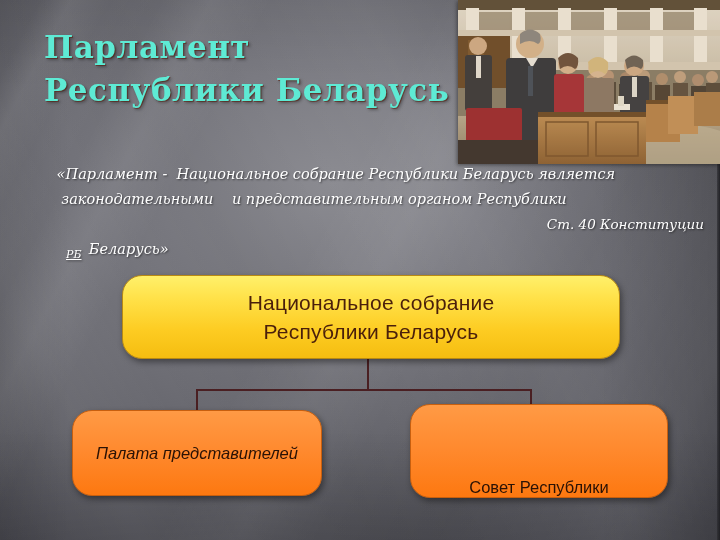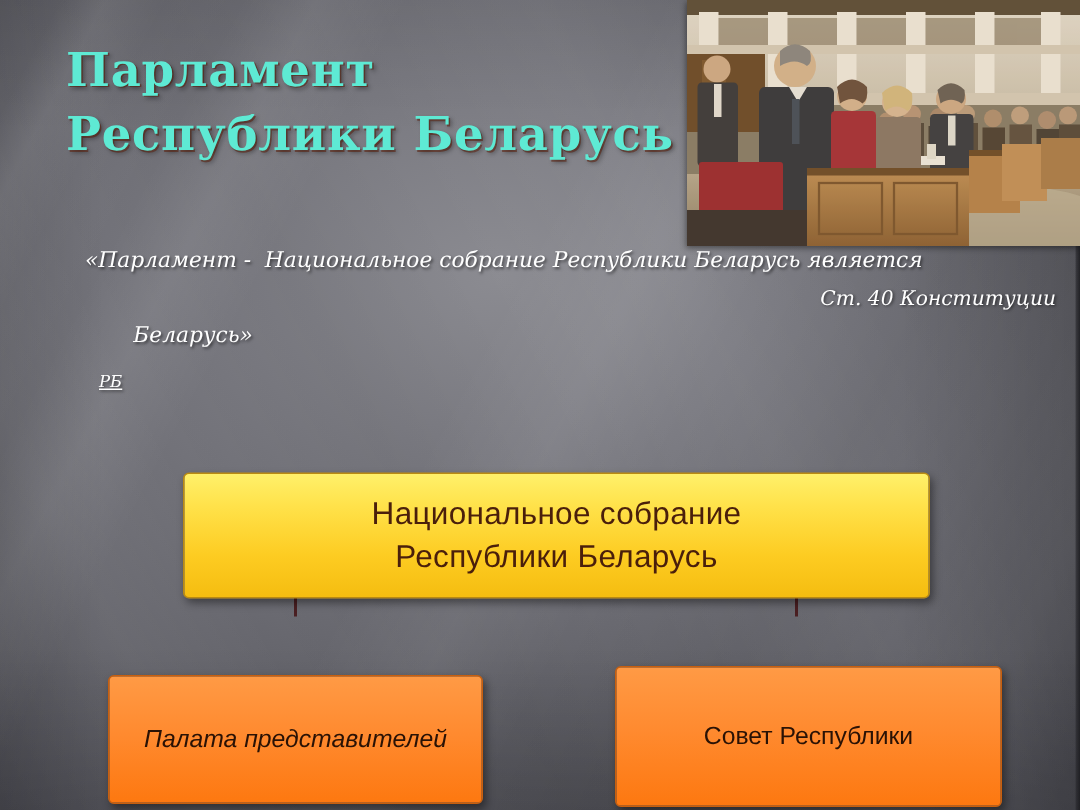--- a/index.html
+++ b/index.html
@@ -136,27 +136,26 @@
     background: #4a1f22;
   }
   .conn-v-top  { left: 367px; top: 357px;  width: 2px;  height: 34px; }
   .conn-h      { left: 196px; top: 389px;  width: 336px; height: 2px; }
   .conn-v-left { left: 196px; top: 389px;  width: 2px;  height: 22px; }
   .conn-v-right{ left: 530px; top: 389px;  width: 2px;  height: 22px; }
 
   
   .box {
     position: absolute;
-    border-radius: 4px;
+    border-radius: 20px;
     display: flex;
     align-items: center;
     justify-content: center;
     text-align: center;
     box-shadow: 2px 3px 6px rgba(0,0,0,0.42);
-    margin-top: 40px;
   }
   .box-main {
     left: 122px;
     top: 275px;
     width: 496px;
     height: 82px;
     background: linear-gradient(180deg, #fff06a 0%, #ffe24a 26%, #fdcc22 66%, #f5bd10 100%);
     border: 1px solid #b98a12;
     color: #4a1f0b;
     font-size: 21px;
@@ -176,20 +175,21 @@
   }
   .box-right {
     left: 410px;
     top: 404px;
     width: 256px;
     height: 92px;
     background: linear-gradient(180deg, #ff9a45 0%, #ff8a2f 46%, #fd7810 100%);
     border: 1px solid #c85f0e;
     color: #2a1205;
     font-size: 16.5px;
+    align-items: flex-end;
   }
   .box-left {
     background: linear-gradient(180deg, #ff9a45 0%, #ff8a2f 46%, #fd7810 100%);
   }
   .box-text { white-space: pre-line; padding: 0 6px; }
 </style>
 </head>
 <body>
 
 <div id="slide">
@@ -310,20 +310,21 @@
       <rect x="160" y="96" width="6" height="10" fill="#e6e2d6"></rect>
 
       <rect x="0" y="140" width="80" height="24" fill="#3a3330"></rect>
 
       <rect x="0" y="0" width="262" height="164" fill="#a06b2a" opacity="0.10"></rect>
     </svg>
   </div>
 
   <div class="quote">
     <span class="ln"> «Парламент -  Национальное собрание Республики Беларусь является</span>
+    <span class="ln">  законодательными    и представительным органом Республики</span>
     <span class="ln ln-3">
       <span>  Беларусь»</span>
       <span class="attrib">Ст. 40 Конституции</span>
     </span>
   </div>
   <div class="quote-rb">РБ</div>
 
   <div class="conn conn-v-top"></div>
   <div class="conn conn-h"></div>
   <div class="conn conn-v-left"></div>

